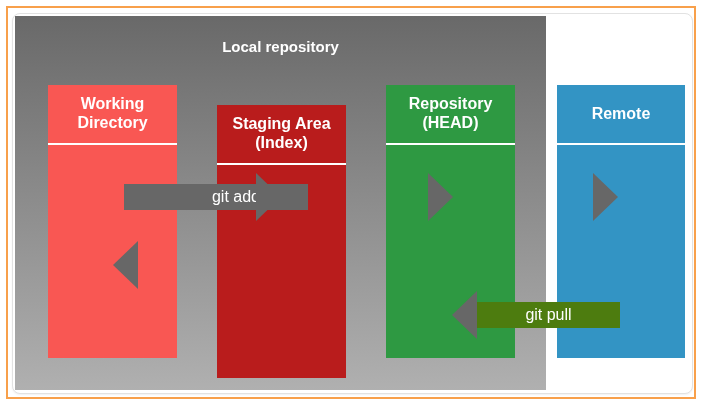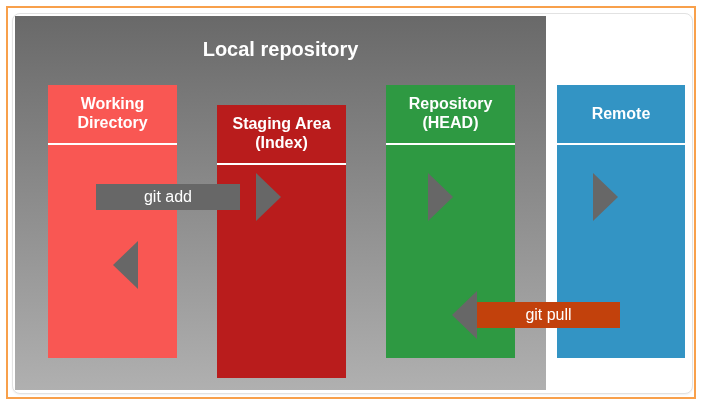--- a/index.html
+++ b/index.html
@@ -9,42 +9,42 @@
   .orange-frame{position:absolute;left:6px;top:6px;width:686px;height:389px;
     border:2px solid #F8A04B;background:#ffffff;}
 
   .panel{position:absolute;left:12px;top:13px;width:679px;height:379px;
     background:#ffffff;border:1px solid #E2E2E2;border-radius:8px;
     box-shadow:0 1px 2px rgba(0,0,0,0.06);}
 
   .gray-box{position:absolute;left:15px;top:16px;width:531px;height:374px;}
 
   .diagram-title{position:absolute;left:15px;top:38px;width:531px;
-    text-align:center;color:#ffffff;font-weight:bold;font-size:20px;}
+    text-align:center;color:#ffffff;font-weight:bold;font-size:15px;}
 
   .column{position:absolute;top:85px;height:273px;}
   .col-1{left:48px;width:129px;}
   .col-2{left:217px;width:129px;}
   .col-3{left:386px;width:129px;}
   .col-4{left:557px;width:128px;}
 
   .col-header{height:58px;border-bottom:2px solid #ffffff;
     display:flex;align-items:center;justify-content:center;
     text-align:center;color:#ffffff;font-weight:bold;font-size:16px;
     line-height:1.18;white-space:pre-line;}
 
   .arrow-bar{position:absolute;height:26px;display:flex;align-items:center;
     justify-content:center;color:#ffffff;font-size:16px;}
   .arrow-head{position:absolute;width:0;height:0;
     border-top:24px solid transparent;border-bottom:24px solid transparent;}
   .head-right{border-left-width:25px;border-left-style:solid;}
   .head-left{border-right-width:25px;border-right-style:solid;}
 
   
-  .bar-add{left:96px;top:184px;width:144px;}
+  .bar-add{left:124px;top:184px;width:144px;padding-left:40px;}
   .head-add{left:256px;top:173px;}
   .bar-commit{left:281px;top:184px;width:147px;}
   .head-commit{left:428px;top:173px;}
   .bar-push{left:452px;top:184px;width:141px;}
   .head-push{left:593px;top:173px;}
 
   
   .head-checkout{left:113px;top:241px;}
   .bar-checkout{left:138px;top:252px;width:316px;}
 
@@ -88,17 +88,17 @@
   </div>
   <div class="arrow-head head-right head-add" style="border-left-color: rgb(103, 103, 103);"></div>
 
   <div class="arrow-head head-right head-commit" style="border-left-color: rgb(103, 103, 103);"></div>
 
   <div class="arrow-head head-right head-push" style="border-left-color: rgb(103, 103, 103);"></div>
 
   <div class="arrow-head head-left head-checkout" style="border-right-color: rgb(103, 103, 103);"></div>
 
   <div class="arrow-head head-left head-pull" style="border-right-color: rgb(103, 103, 103);"></div>
-  <div class="arrow-bar bar-pull" style="background-color: #c2410c;">
+  <div class="arrow-bar bar-pull" style="background-color: #4d7c0f;">
     <span>git pull</span>
   </div>
 
 </div>
 
 </body></html>

